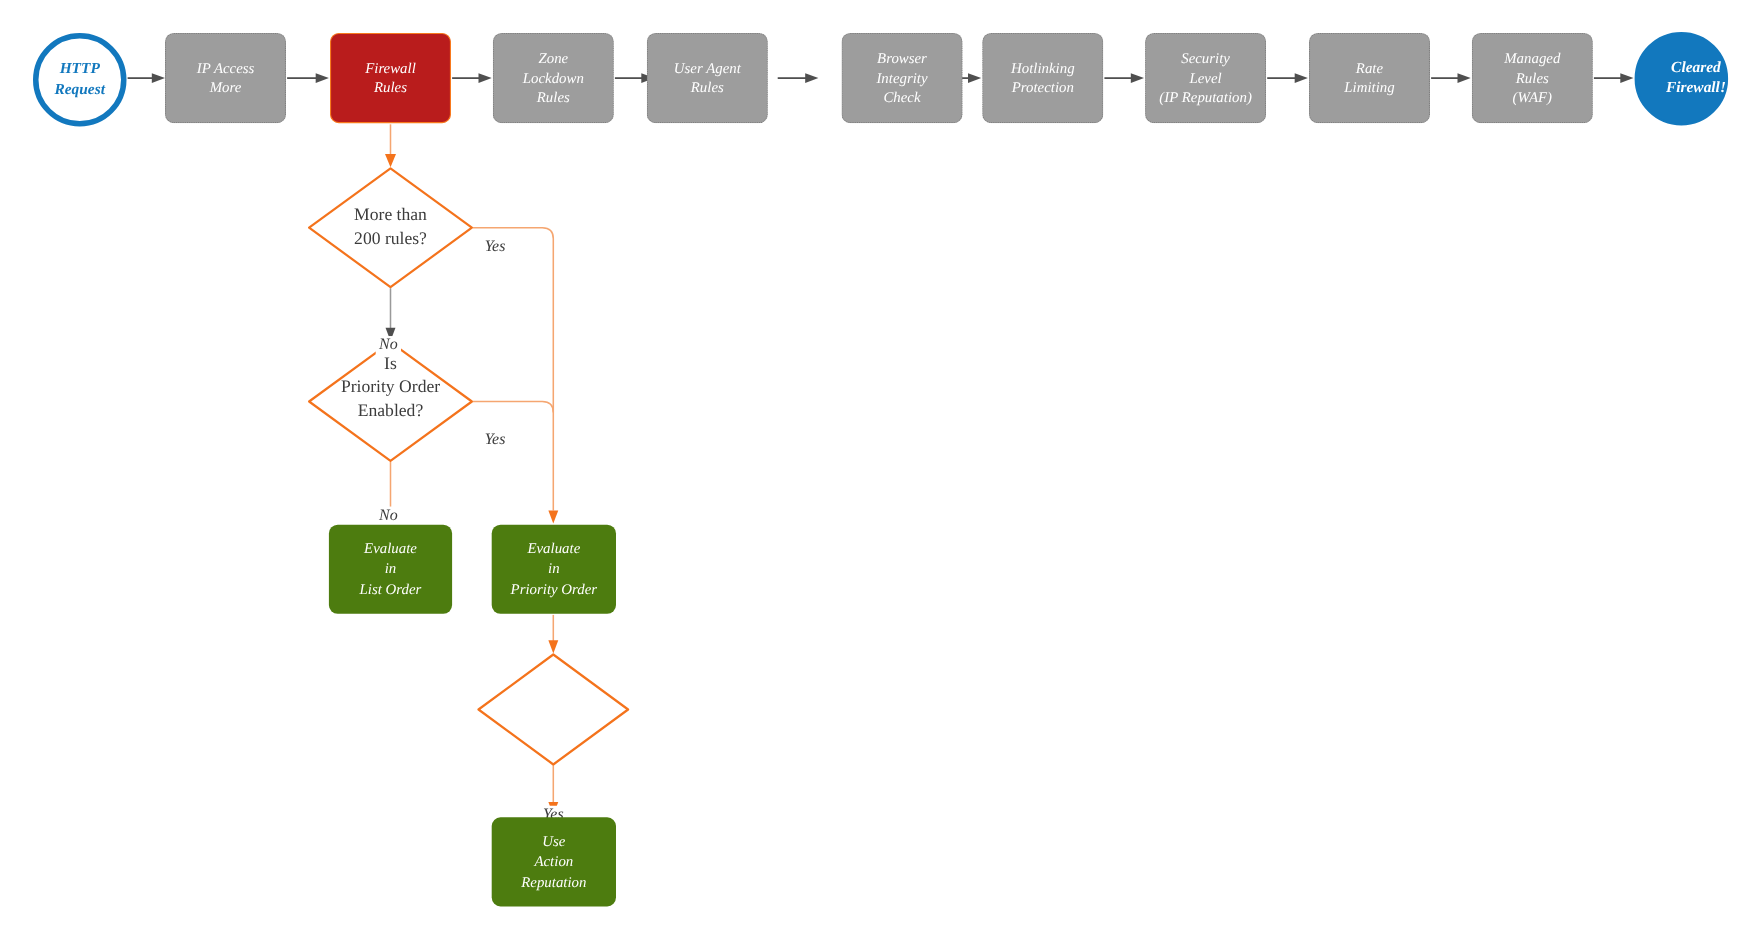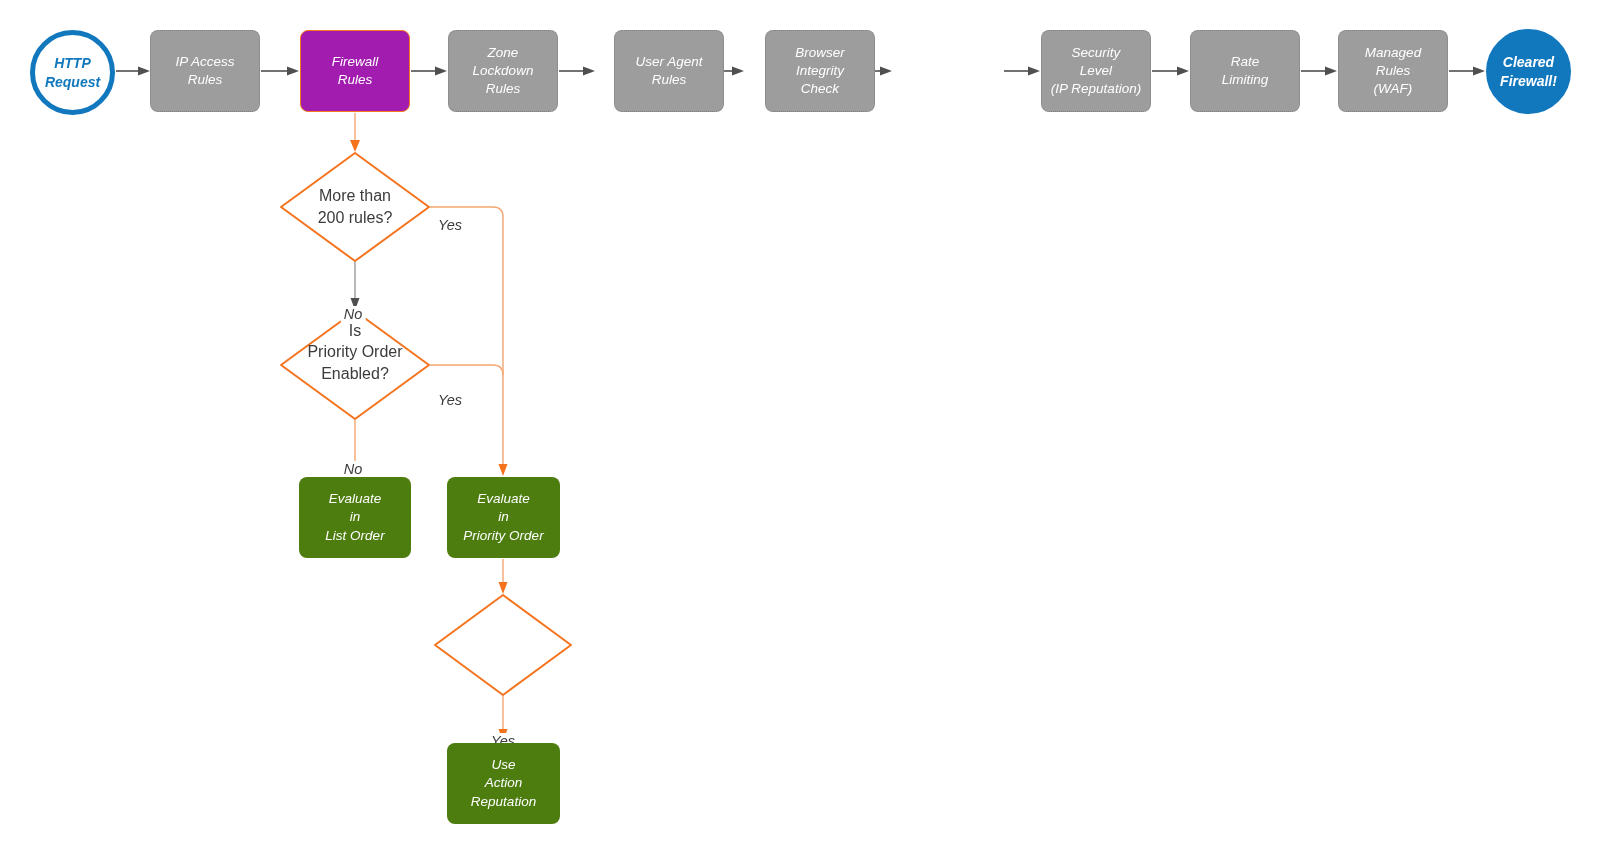--- a/index.html
+++ b/index.html
@@ -1,21 +1,21 @@
 <!DOCTYPE html>
 <html><head>
 <meta charset="utf-8">
 <style>
   html, body { margin: 0; padding: 0; background: #ffffff; }
   .canvas {
     position: relative;
     width: 1600px;
     height: 858px;
     background: #ffffff;
-    font-family: Liberation Sans, sans-serif;
+    font-family: Liberation Serif, serif;
     overflow: hidden;
   }
   .connector-layer {
     position: absolute;
     left: 0; top: 0;
     width: 1600px; height: 858px;
   }
   .node {
     position: absolute;
     box-sizing: border-box;
@@ -30,21 +30,21 @@
     top: 30px;
     background: #9d9d9d;
     border: 1px dotted #7f7f7f;
     border-radius: 8px;
     color: #ffffff;
     font-style: italic;
     font-size: 13.5px;
     line-height: 1.32;
   }
   .step-box.highlight {
-    background: #a21caf;
+    background: #b91c1c;
     border: 1px solid #f8791d;
   }
   .orange-box {
     width: 113px; height: 81px;
     background: #4d7c0f;
     border-radius: 8px;
     color: #ffffff;
     font-style: italic;
     font-size: 13.5px;
     line-height: 1.38;
@@ -61,20 +61,21 @@
     left: 30px; top: 30px;
     background: #ffffff;
     border: 5px solid #1278be;
     color: #1278be;
   }
   .circle.end {
     left: 1486px; top: 29px;
     background: #1278be;
     border: 2px solid #1278be;
     color: #ffffff;
+    justify-content: flex-end;
   }
   .diamond-label {
     width: 128px; height: 70px;
     color: #3c3c3c;
     font-size: 16px;
     line-height: 1.35;
     transform: translate(-50%, -50%);
   }
   .edge-label {
     position: absolute;
@@ -174,45 +175,49 @@
     <polygon points="435,645 503,595 571,645 503,695" fill="#ffffff" stroke="#f4731c" stroke-width="2" stroke-linejoin="round"></polygon>
   </svg>
 
   <div class="node circle start">
     <span>HTTP
 Request</span>
   </div>
 
   <div class="node step-box" style="left:150px">
     <span>IP Access
-Rules</span>
+More</span>
   </div>
 
   <div class="node step-box highlight" style="left:300px">
     <span>Firewall
 Rules</span>
   </div>
 
   <div class="node step-box" style="left:448px">
     <span>Zone
 Lockdown
 Rules</span>
   </div>
 
-  <div class="node step-box" style="left:614px">
+  <div class="node step-box" style="left:588px">
     <span>User Agent
 Rules</span>
   </div>
 
   <div class="node step-box" style="left:765px">
     <span>Browser
 Integrity
 Check</span>
   </div>
 
+  <div class="node step-box" style="left:893px">
+    <span>Hotlinking
+Protection</span>
+  </div>
 
   <div class="node step-box" style="left:1041px">
     <span>Security
 Level
 (IP Reputation)</span>
   </div>
 
   <div class="node step-box" style="left:1190px">
     <span>Rate
 Limiting</span>

